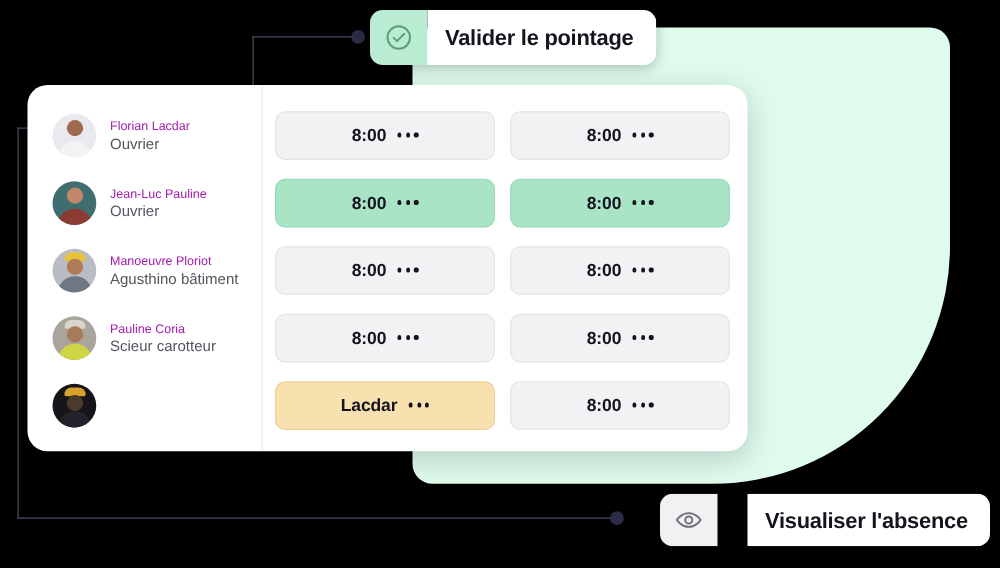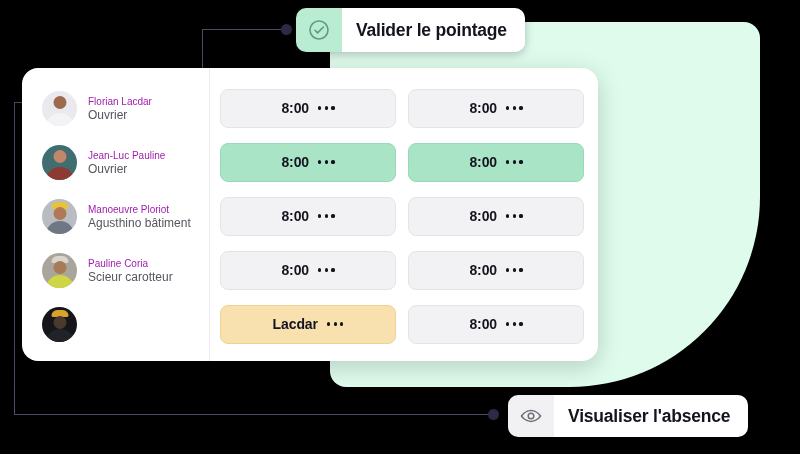--- a/index.html
+++ b/index.html
@@ -49,21 +49,21 @@
     color:#14141e;
     font-size:17.5px;
     font-weight:bold;
     letter-spacing:-0.2px;
     display:flex;align-items:center;
     padding:0 18px 0 14px;
     white-space:nowrap;
   }
   .pill-validate{left:296px;top:8px;height:44px;}
   .pill-validate .ico{background:#B9ECD2;}
-  .pill-absence{left:508px;top:395px;height:42px;}
+  .pill-absence{left:528px;top:395px;height:42px;gap:24px;}
   .pill-absence .ico{background:#F1F1F3;}
 
   
   .card{
     position:absolute;
     left:22px;top:68px;
     width:576px;height:293px;
     background:#ffffff;
     border-radius:16px;
     box-shadow:0 6px 24px rgba(0,0,0,.18);

